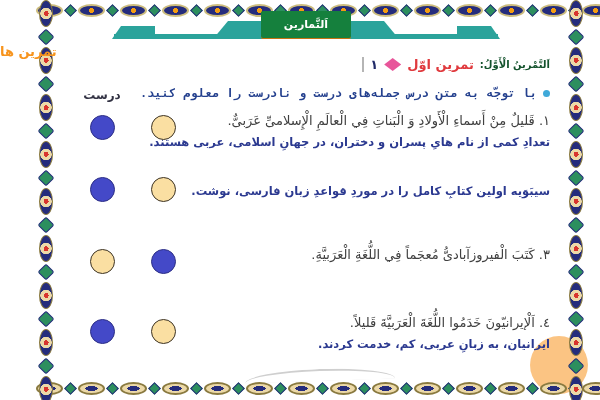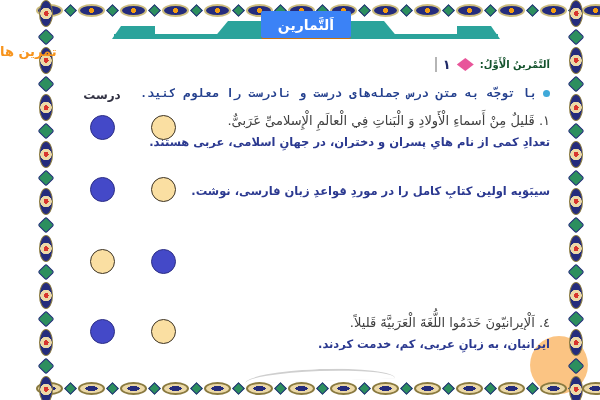--- a/index.html
+++ b/index.html
@@ -31,23 +31,23 @@
   
   .banner{position:absolute;top:8px;left:72px;right:60px;height:40px;z-index:3;}
   .banner .bar{position:absolute;left:42px;right:42px;top:26px;height:5px;background:#2ba39b;}
   .cap{position:absolute;top:18px;width:34px;height:0;border-bottom:13px solid #2ba39b;}
   .cap.left{left:40px;border-left:9px solid transparent;}
   .cap.right{right:40px;border-right:9px solid transparent;}
   .shoulder{position:absolute;top:13px;width:44px;height:0;border-bottom:18px solid #2ba39b;}
   .shoulder.left{right:50%;margin-right:34px;border-left:15px solid transparent;}
   .shoulder.right{left:50%;margin-left:34px;border-right:15px solid transparent;}
   .banner-box{position:absolute;left:50%;transform:translateX(-50%);top:3px;
-    min-width:70px;height:27px;padding:0 10px;background:#3b82f6;color:#ffffff;
+    min-width:70px;height:27px;padding:0 10px;background:#15803d;color:#ffffff;
     display:flex;align-items:center;justify-content:center;
-    font-size:14px;font-weight:bold;border-radius:2px;box-shadow:0 1px 0 #c47312;}
+    font-size:11px;font-weight:bold;border-radius:2px;box-shadow:0 1px 0 #c47312;}
   .banner-sub{position:absolute;top:44px;left:0;right:0;text-align:left;
     color:#f7941d;font-weight:bold;font-size:13px;z-index:3;}
 
   
   .header-line{position:absolute;top:57px;right:50px;z-index:3;direction:rtl;
     display:flex;align-items:center;gap:6px;white-space:nowrap;}
   .t-ar{color:#14532d;font-weight:bold;font-size:10px;}
   .t-fa{color:#e03a3e;font-weight:bold;font-size:13px;}
   .gem{width:17px;height:13px;background:#e8559a;
     clip-path:polygon(50% 0,100% 50%,50% 100%,0 50%);}
@@ -192,20 +192,21 @@
   <div class="cap left"></div>
   <div class="cap right"></div>
   <div class="shoulder left"></div>
   <div class="shoulder right"></div>
   <div class="banner-box">اَلتَّمارین</div>
 </div>
 <div class="banner-sub">تمرین ها</div>
 
 <div class="header-line">
   <span class="t-ar">اَلتَّمْرینُ الْأَوَّلُ:</span>
+  <span class="t-fa">تمرین اوّل</span>
   <span class="gem"></span>
   <span class="num">۱</span>
   <span class="vbar"></span>
 </div>
 
 <div class="instruction">
   <span class="bullet"></span>
   <span>با توجّه به متن درس جمله‌های درست و نادرست را معلوم کنید.</span>
 </div>
 
@@ -248,17 +249,18 @@
 </div>
 
 <div class="item item1">
   <div class="ar">۱. قَلیلٌ مِنْ أَسماءِ الْأَولادِ وَ الْبَناتِ فِي الْعالَمِ الْإِسلامیِّ عَرَبیٌّ.</div>
   <div class="fa">تعدادِ کمی از نام هایِ پسران و دختران، در جهانِ اسلامی، عربی هستند.</div>
 </div>
 <div class="item item2">
   <div class="fa">سیبَوَیه اولین کتابِ کامل را در موردِ قواعدِ زبان فارسی، نوشت.</div>
 </div>
 <div class="item item3">
+  <div class="ar">۳. کَتَبَ الْفیروزآبادیُّ مُعجَماً فِي اللُّغَةِ الْعَرَبیَّةِ.</div>
 </div>
 <div class="item item4">
   <div class="ar">٤. اَلْإیرانیّونَ خَدَمُوا اللُّغَةَ الْعَرَبیَّةَ قَلیلاً.</div>
   <div class="fa">ایرانیان، به زبانِ عربی، کم، خدمت کردند.</div>
 </div>
 
 </body></html>

